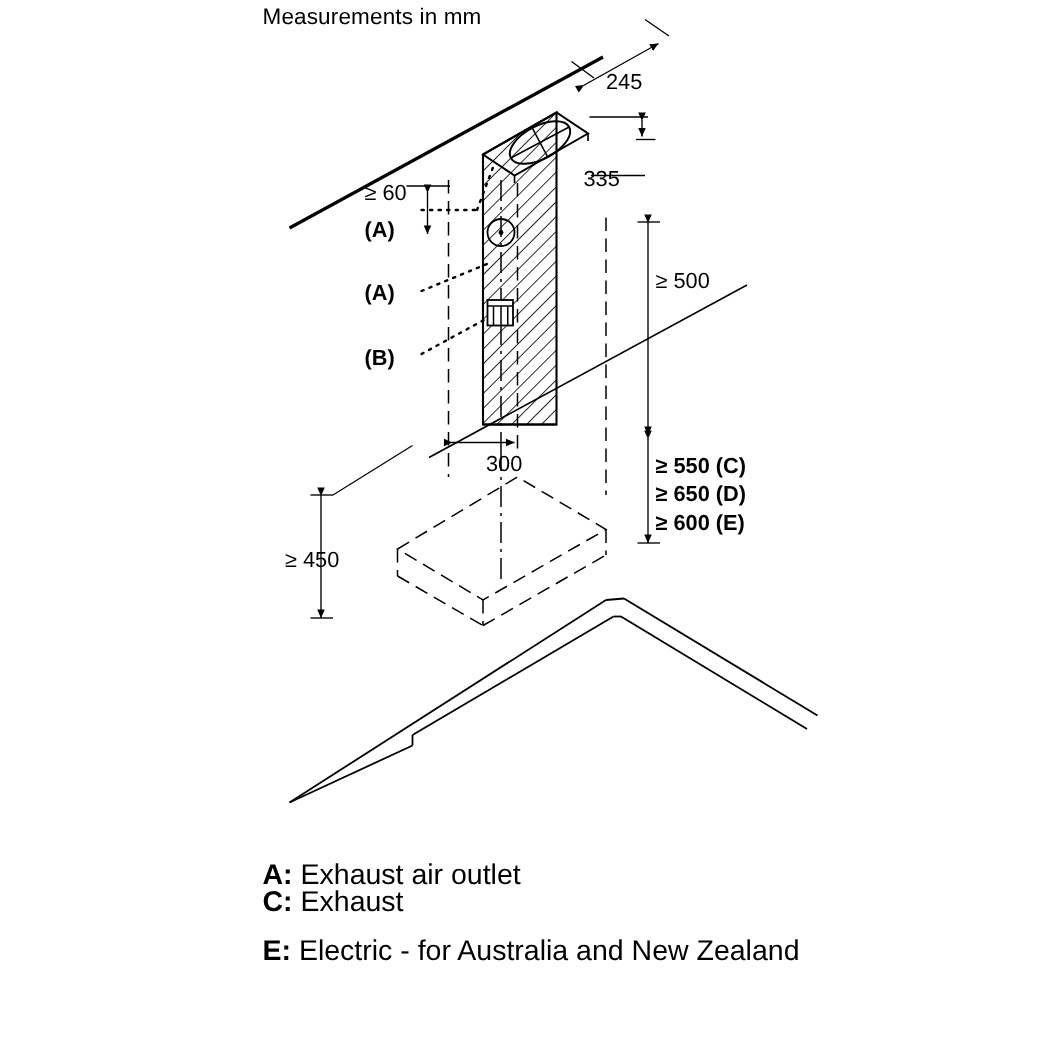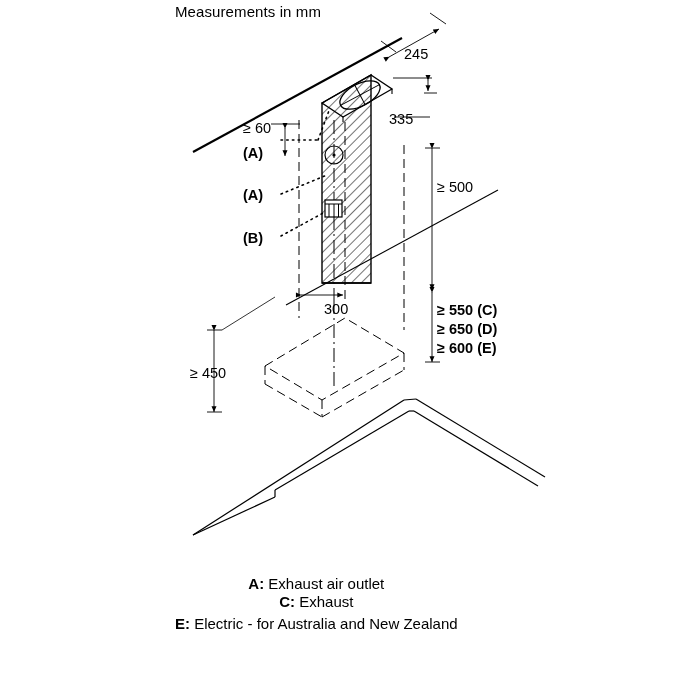--- a/index.html
+++ b/index.html
@@ -32,29 +32,28 @@
     position: absolute;
     left: 0;
     top: 0;
     width: 700px;
     height: 700px;
   }
   .legend {
     position: absolute;
     left: 175px;
     top: 575px;
-    font-size: 15px;
+    font-size: 19px;
     line-height: 17.5px;
-    text-align: center;
   }
   .legend .row {
     white-space: nowrap;
   }
   .legend .row.gap {
-    margin-top: 5px;
+    margin-top: 16px;
   }
   .legend b {
     font-weight: bold;
   }
   text {
     font-family: "Liberation Sans", sans-serif;
   }
   .lbl {
     font-size: 14.5px;
   }

